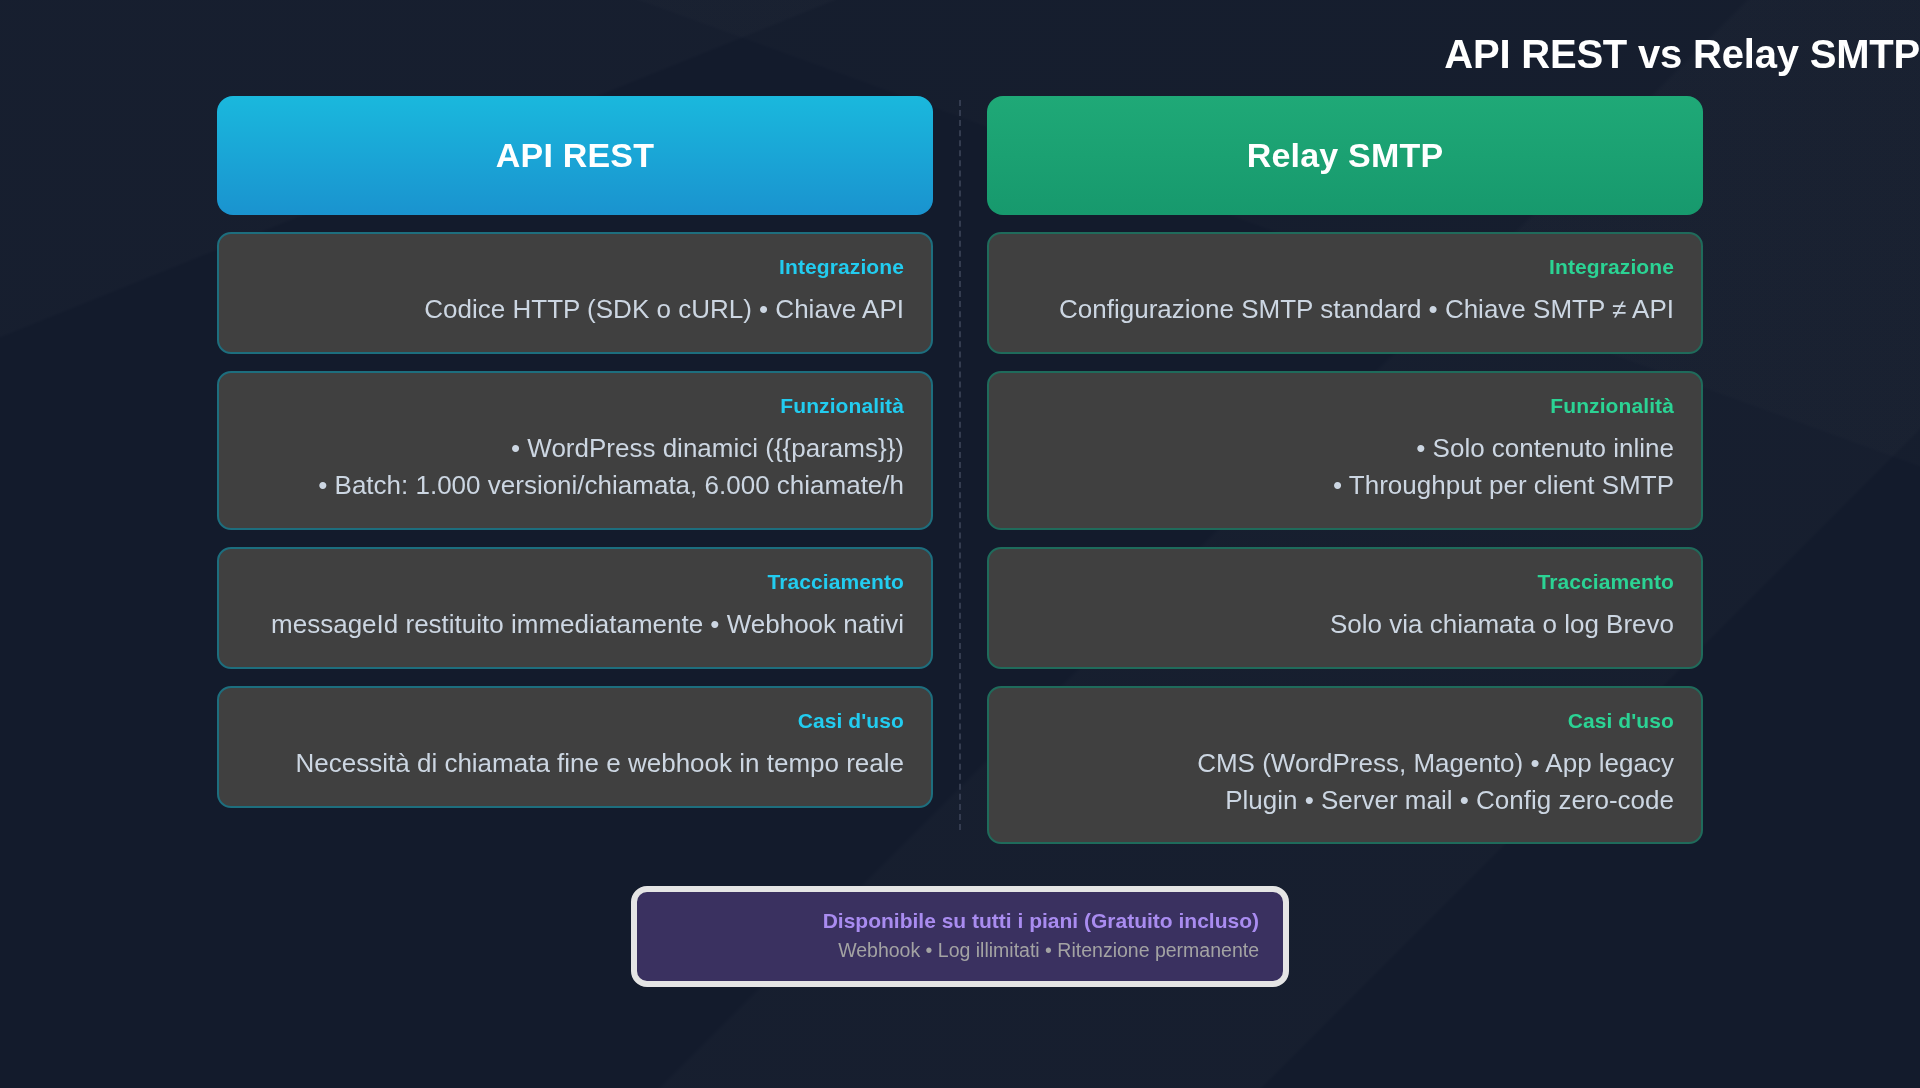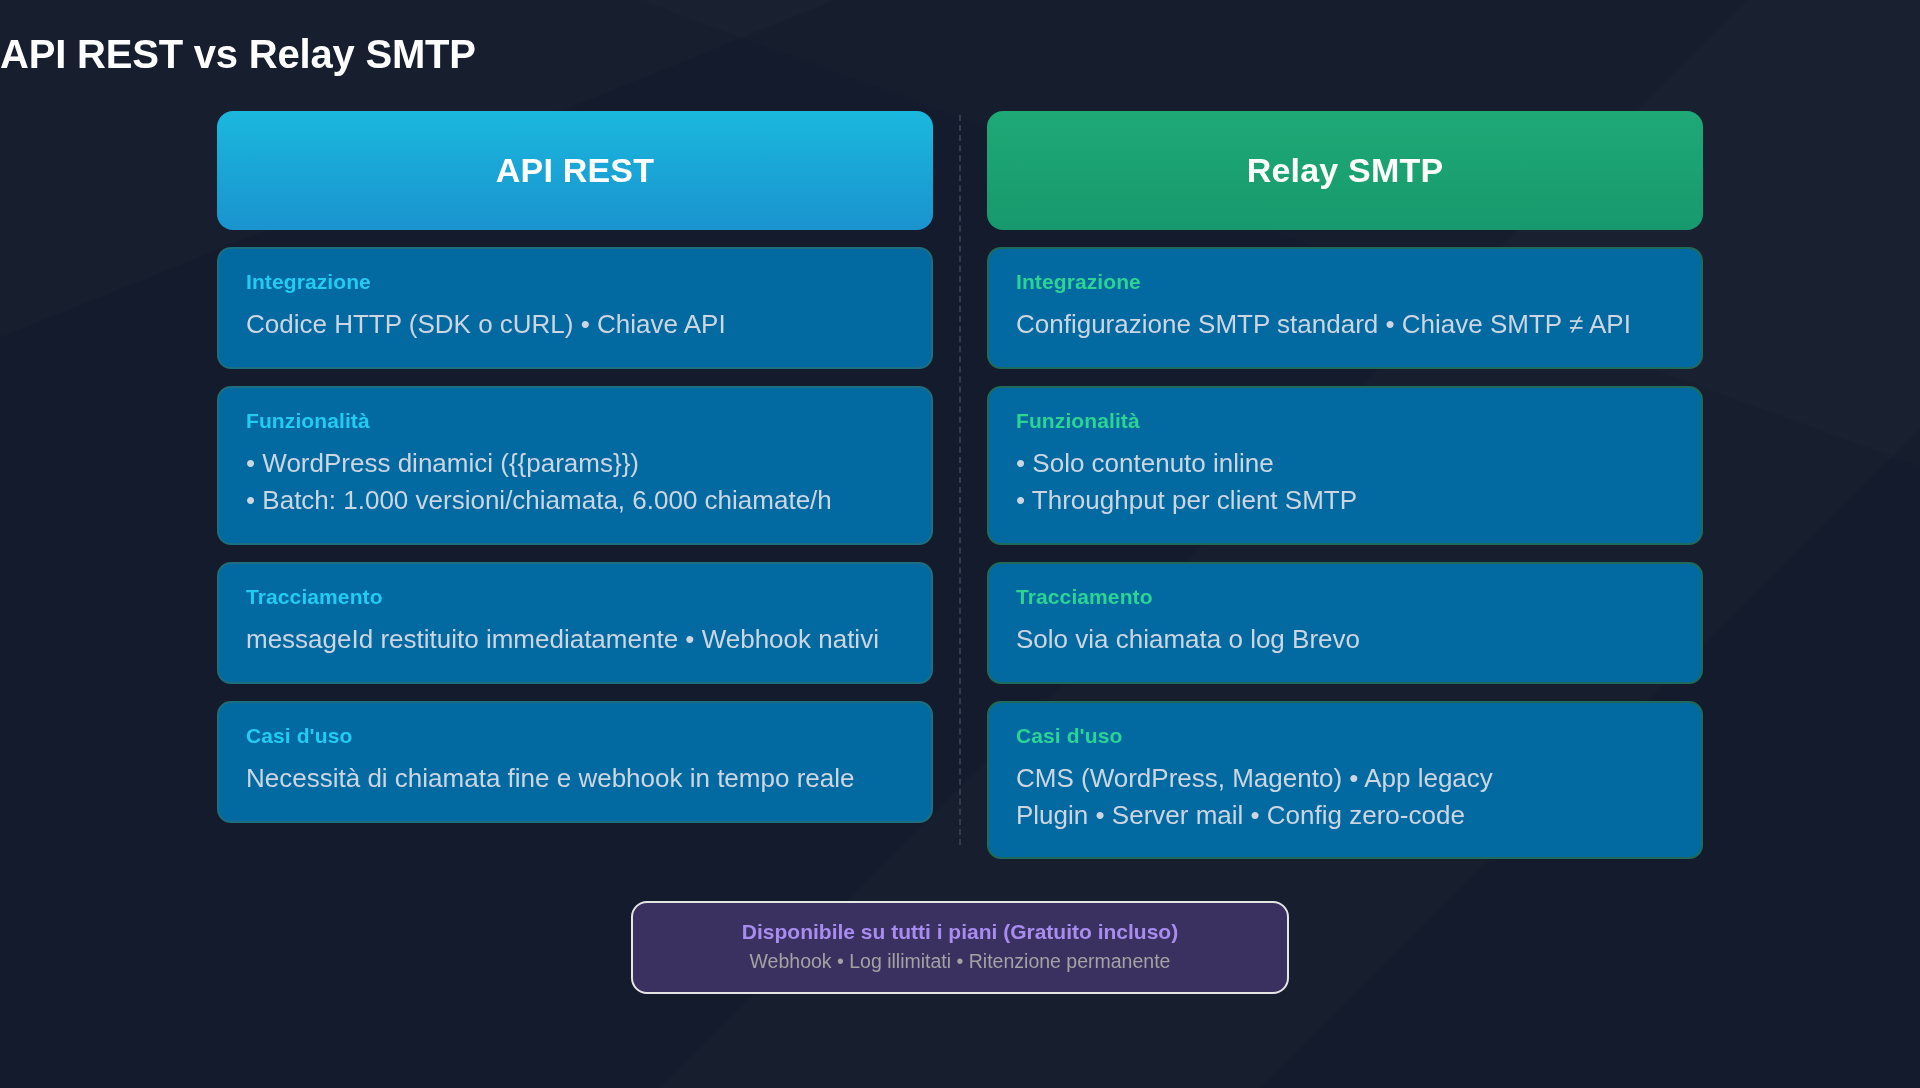--- a/index.html
+++ b/index.html
@@ -31,34 +31,34 @@
 
   .page {
     position: relative;
     z-index: 1;
     width: 1920px;
     height: 1088px;
     padding: 0;
   }
 
   .title {
-    text-align: left;
+    text-align: right;
     font-size: 40px;
     font-weight: bold;
     letter-spacing: -0.2px;
     color: #ffffff;
     padding-top: 30px;
     line-height: 1.2;
   }
 
   .columns {
     display: flex;
     justify-content: center;
     gap: 0;
-    margin-top: 33px;
+    margin-top: 18px;
     position: relative;
   }
 
   .divider {
     position: absolute;
     left: 50%;
     top: 4px;
     transform: translateX(-50%);
     width: 0;
     height: 730px;
@@ -91,21 +91,22 @@
   }
 
   .col-header.smtp {
     background: linear-gradient(180deg, #1fa977 0%, #17996d 100%);
     text-align: right;
   }
 
   .card {
     border-radius: 14px;
     padding: 21px 27px 24px 27px;
-    background: #0369a1;
+    background: #404040;
+    text-align: right;
   }
 
   .card.api {
     border: 2px solid #1d6e7e;
   }
 
   .card.smtp {
     border: 2px solid #1f6b5b;
   }
 
@@ -127,25 +128,25 @@
   }
 
   .footer-wrap {
     display: flex;
     justify-content: center;
     margin-top: 42px;
   }
 
   .footer-badge {
     width: 658px;
-    border: 2px solid #e5e5e5;
+    border: 6px solid #e5e5e5;
     background: #3a3160;
     border-radius: 16px;
     padding: 17px 24px 19px 24px;
-    text-align: center;
+    text-align: right;
   }
 
   .footer-title {
     font-size: 21px;
     font-weight: bold;
     color: #a98cf0;
     margin-bottom: 6px;
   }
 
   .footer-sub {

